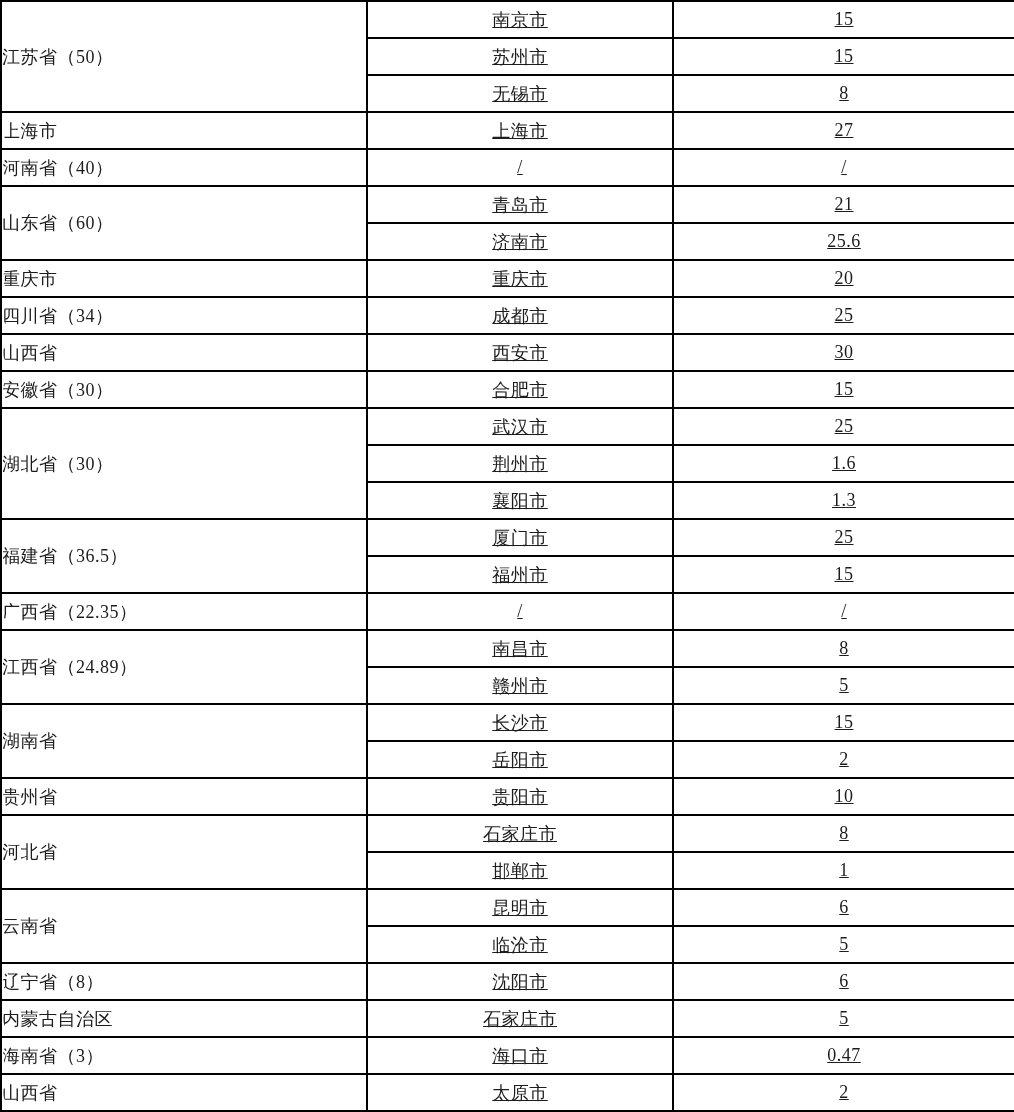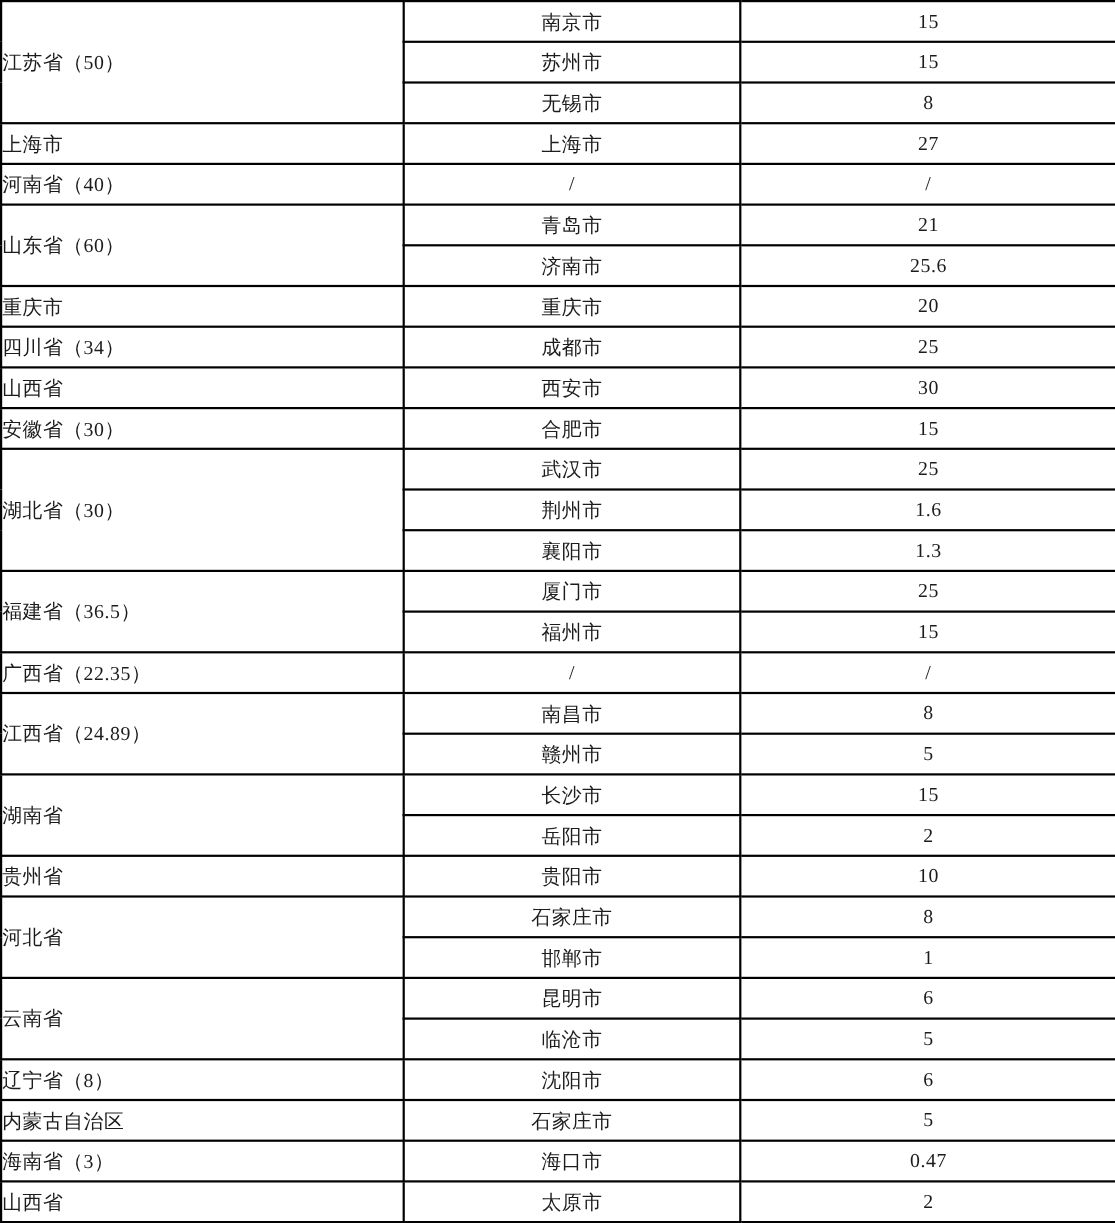--- a/index.html
+++ b/index.html
@@ -26,24 +26,26 @@
     font-size: 18px;
     color: #1c1c1c;
     letter-spacing: 0.5px;
     vertical-align: middle;
     overflow: hidden;
     white-space: nowrap;
   }
   td.province-cell {
     text-align: left;
     padding-left: 88px;
+    border-radius: 32px;
   }
   td.city-cell,
   td.value-cell {
     text-align: center;
+    text-decoration: underline;
   }
   col.col-province { width: 366px; }
   col.col-city     { width: 306px; }
   col.col-value    { width: 342px; }
 </style>
 </head>
 <body>
 
 <table class="data-table">
   <colgroup>

